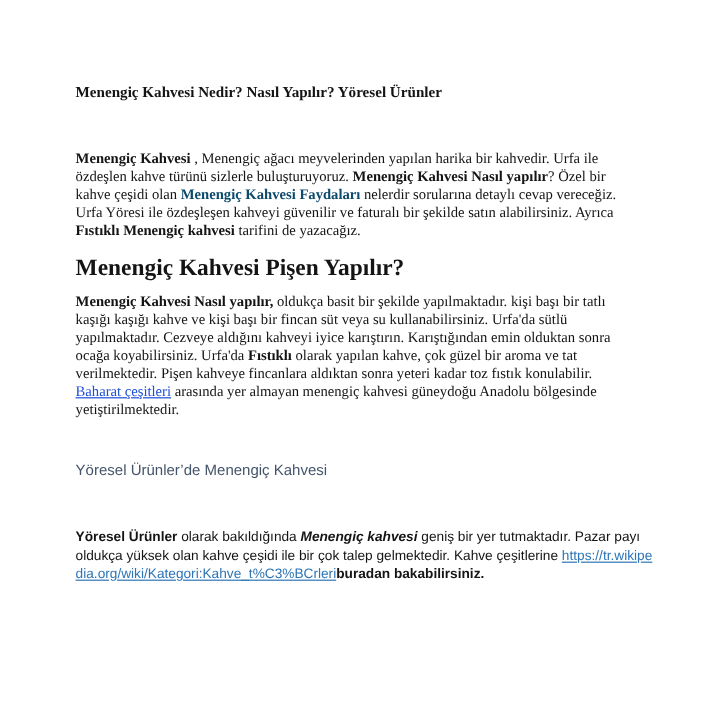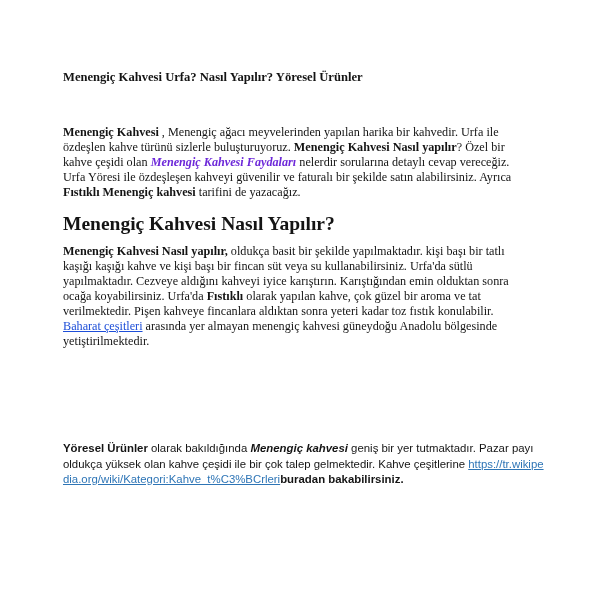--- a/index.html
+++ b/index.html
@@ -59,45 +59,45 @@
   .footer-para {
     top: 426px;
     width: 482px;
     font-size: 11.4px;
     line-height: 15.5px;
     margin-top: 15px;
   }
   .b { font-weight: bold; }
   .bi { font-weight: bold; font-style: italic; }
   .red-em {
-    color: #6d28d9;
+    color: #0c4a6e;
     font-weight: bold;
-    font-style: italic;
   }
   a.inline-link {
     color: #1d4ed8;
     text-decoration: underline;
     cursor: pointer;
   }
   a.url-link {
     color: #2e75b6;
     text-decoration: underline;
     cursor: pointer;
     word-break: break-all;
   }
 </style>
 </head>
 <body>
 
 <div class="doc">
 
-  <h1 class="block serif doc-title">Menengiç Kahvesi Urfa? Nasıl Yapılır? Yöresel Ürünler</h1>
+  <h1 class="block serif doc-title">Menengiç Kahvesi Nedir? Nasıl Yapılır? Yöresel Ürünler</h1>
 
   <p class="block serif para-serif intro-para"><span class="b">Menengiç Kahvesi</span><span> , Menengiç ağacı meyvelerinden yapılan harika bir kahvedir. Urfa ile özdeşlen kahve türünü sizlerle buluşturuyoruz. </span><span class="b">Menengiç Kahvesi Nasıl yapılır</span><span>? Özel bir kahve çeşidi olan </span><span class="red-em">Menengiç Kahvesi Faydaları</span><span> nelerdir sorularına detaylı cevap vereceğiz.  Urfa Yöresi ile özdeşleşen kahveyi güvenilir ve faturalı bir şekilde satın alabilirsiniz. Ayrıca </span><span class="b">Fıstıklı Menengiç kahvesi</span><span> tarifini de yazacağız.</span></p>
 
-  <h2 class="block serif h2-heading">Menengiç Kahvesi Nasıl Yapılır?</h2>
+  <h2 class="block serif h2-heading">Menengiç Kahvesi Pişen Yapılır?</h2>
 
   <p class="block serif para-serif howto-para"><span class="b">Menengiç Kahvesi Nasıl yapılır,</span><span> oldukça basit bir şekilde yapılmaktadır. kişi başı bir tatlı kaşığı kaşığı kahve ve kişi başı bir fincan süt veya su kullanabilirsiniz. Urfa'da sütlü yapılmaktadır. Cezveye aldığını kahveyi iyice karıştırın. Karıştığından emin olduktan sonra ocağa koyabilirsiniz. Urfa'da </span><span class="b">Fıstıklı</span><span> olarak yapılan kahve, çok güzel bir aroma ve tat verilmektedir. Pişen kahveye fincanlara aldıktan sonra yeteri kadar toz fıstık konulabilir.  </span><a class="inline-link">Baharat çeşitleri</a><span> arasında yer almayan menengiç kahvesi güneydoğu Anadolu bölgesinde yetiştirilmektedir.</span></p>
 
+  <h3 class="block sans subheading">Yöresel Ürünler’de Menengiç Kahvesi</h3>
 
   <p class="block sans footer-para"><span class="b">Yöresel Ürünler</span><span> olarak bakıldığında </span><span class="bi">Menengiç kahvesi</span><span> geniş bir yer tutmaktadır. Pazar payı oldukça yüksek olan kahve çeşidi ile bir çok talep gelmektedir.  Kahve çeşitlerine </span><a class="url-link">https://tr.wikipedia.org/wiki/Kategori:Kahve_t%C3%BCrleri</a><span class="b">buradan bakabilirsiniz.</span></p>
 
 </div>
 
 </body></html>

